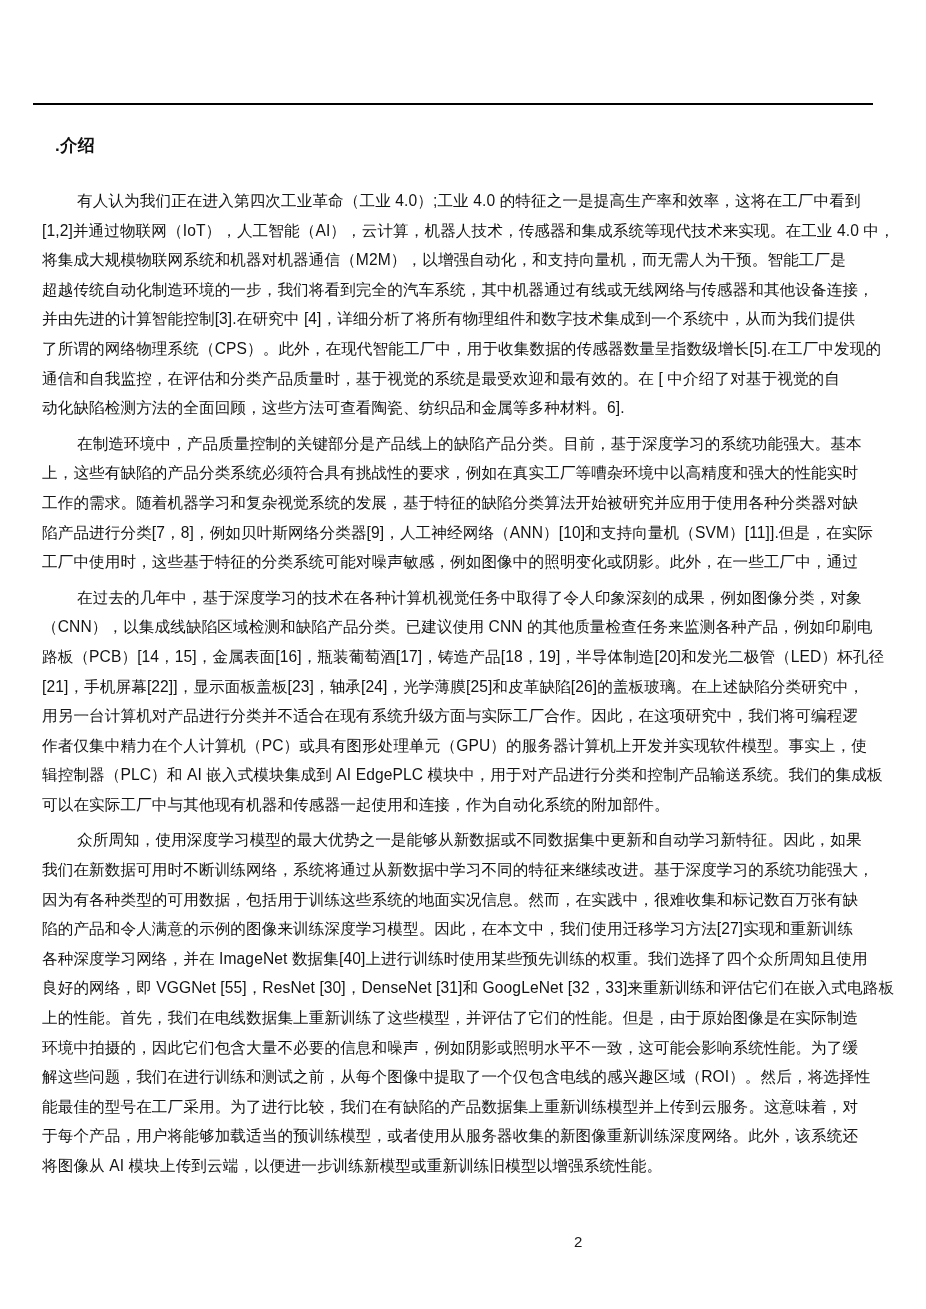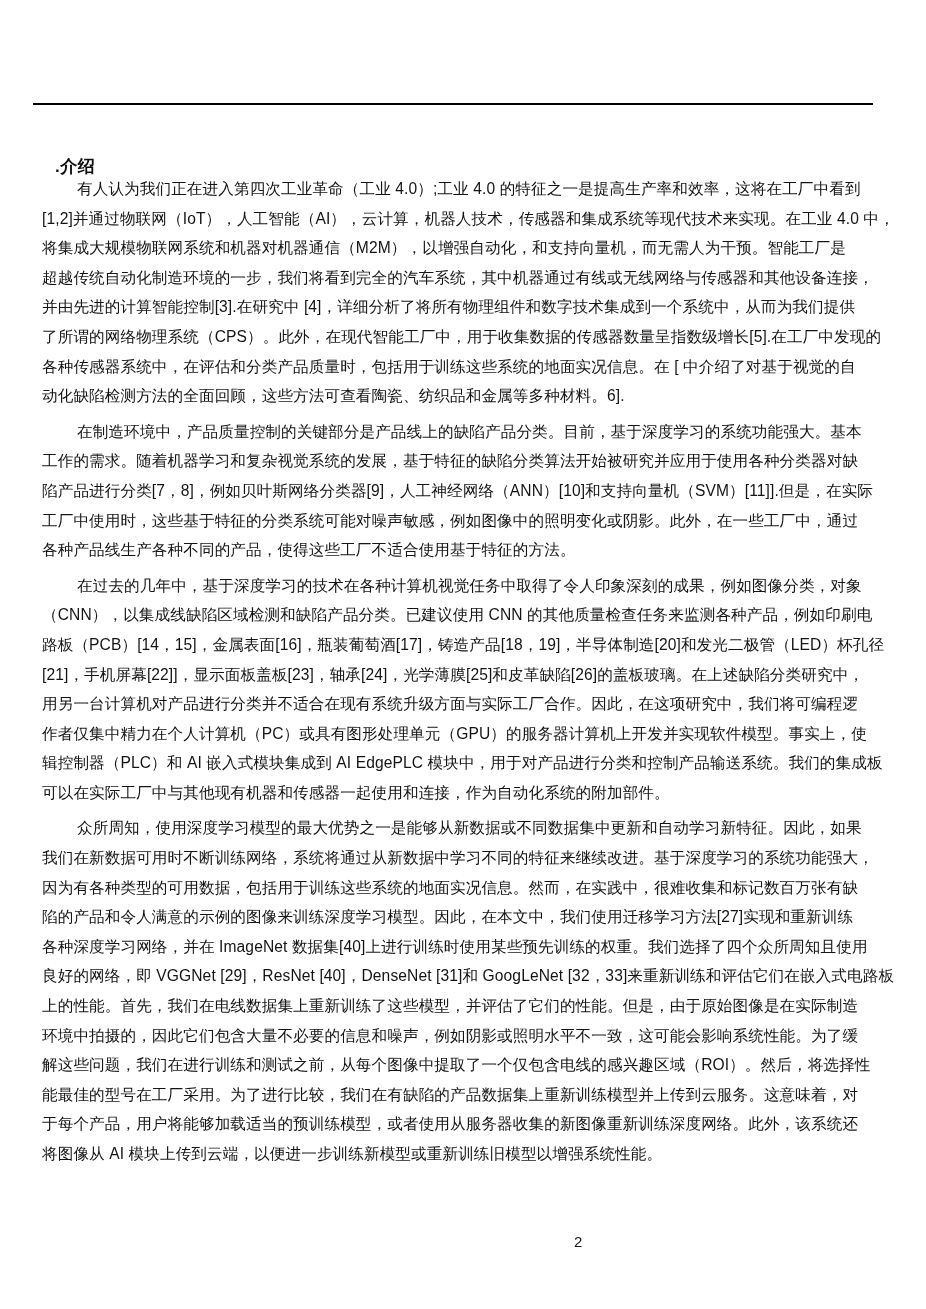--- a/index.html
+++ b/index.html
@@ -20,32 +20,32 @@
     position: absolute;
     left: 33px;
     top: 103px;
     width: 840px;
     height: 2px;
     background: #000000;
   }
   .heading {
     position: absolute;
     left: 55px;
-    top: 156px;
+    top: 135px;
     margin: 0;
     font-size: 17px;
     line-height: 22px;
     font-weight: bold;
     color: #101010;
     letter-spacing: 0.5px;
   }
   .body-text {
     position: absolute;
     left: 42px;
-    top: 174px;
+    top: 186px;
     width: 843px;
     font-size: 15.6px;
   }
   .paragraph {
     margin: 0 0 6px 0;
   }
   .paragraph:last-child { margin-bottom: 15px; }
   .line {
     height: 29.6px;
     line-height: 29.6px;
@@ -71,47 +71,47 @@
   <div class="rule"></div>
   <h1 class="heading">.介绍</h1>
   <div class="body-text" id="body-text">
       <div class="paragraph">
         <div class="line first">有人认为我们正在进入第四次工业革命（工业 4.0）;工业 4.0 的特征之一是提高生产率和效率，这将在工厂中看到</div>
         <div class="line">[1,2]并通过物联网（IoT），人工智能（AI），云计算，机器人技术，传感器和集成系统等现代技术来实现。在工业 4.0 中，</div>
         <div class="line">将集成大规模物联网系统和机器对机器通信（M2M），以增强自动化，和支持向量机，而无需人为干预。智能工厂是</div>
         <div class="line">超越传统自动化制造环境的一步，我们将看到完全的汽车系统，其中机器通过有线或无线网络与传感器和其他设备连接，</div>
         <div class="line">并由先进的计算智能控制[3].在研究中 [4]，详细分析了将所有物理组件和数字技术集成到一个系统中，从而为我们提供</div>
         <div class="line">了所谓的网络物理系统（CPS）。此外，在现代智能工厂中，用于收集数据的传感器数量呈指数级增长[5].在工厂中发现的</div>
-        <div class="line">各种传感器系统中，在评估和分类产品质量时，包括用于训练这些系统的地面实况信息。在 [ 中介绍了对基于视觉的自</div>
+        <div class="line">通信和自我监控，在评估和分类产品质量时，基于视觉的系统是最受欢迎和最有效的。在 [ 中介绍了对基于视觉的自</div>
         <div class="line">动化缺陷检测方法的全面回顾，这些方法可查看陶瓷、纺织品和金属等多种材料。6].</div>
       </div>
       <div class="paragraph">
         <div class="line first">在制造环境中，产品质量控制的关键部分是产品线上的缺陷产品分类。目前，基于深度学习的系统功能强大。基本</div>
+        <div class="line">上，这些有缺陷的产品分类系统必须符合具有挑战性的要求，例如在真实工厂等嘈杂环境中以高精度和强大的性能实时</div>
         <div class="line">工作的需求。随着机器学习和复杂视觉系统的发展，基于特征的缺陷分类算法开始被研究并应用于使用各种分类器对缺</div>
         <div class="line">陷产品进行分类[7，8]，例如贝叶斯网络分类器[9]，人工神经网络（ANN）[10]和支持向量机（SVM）[11]].但是，在实际</div>
         <div class="line">工厂中使用时，这些基于特征的分类系统可能对噪声敏感，例如图像中的照明变化或阴影。此外，在一些工厂中，通过</div>
-        <div class="line">各种产品线生产各种不同的产品，使得这些工厂不适合使用基于特征的方法。</div>
       </div>
       <div class="paragraph">
         <div class="line first">在过去的几年中，基于深度学习的技术在各种计算机视觉任务中取得了令人印象深刻的成果，例如图像分类，对象</div>
         <div class="line">（CNN），以集成线缺陷区域检测和缺陷产品分类。已建议使用 CNN 的其他质量检查任务来监测各种产品，例如印刷电</div>
         <div class="line">路板（PCB）[14，15]，金属表面[16]，瓶装葡萄酒[17]，铸造产品[18，19]，半导体制造[20]和发光二极管（LED）杯孔径</div>
         <div class="line">[21]，手机屏幕[22]]，显示面板盖板[23]，轴承[24]，光学薄膜[25]和皮革缺陷[26]的盖板玻璃。在上述缺陷分类研究中，</div>
         <div class="line">用另一台计算机对产品进行分类并不适合在现有系统升级方面与实际工厂合作。因此，在这项研究中，我们将可编程逻</div>
         <div class="line">作者仅集中精力在个人计算机（PC）或具有图形处理单元（GPU）的服务器计算机上开发并实现软件模型。事实上，使</div>
         <div class="line">辑控制器（PLC）和 AI 嵌入式模块集成到 AI EdgePLC 模块中，用于对产品进行分类和控制产品输送系统。我们的集成板</div>
         <div class="line">可以在实际工厂中与其他现有机器和传感器一起使用和连接，作为自动化系统的附加部件。</div>
       </div>
       <div class="paragraph">
         <div class="line first">众所周知，使用深度学习模型的最大优势之一是能够从新数据或不同数据集中更新和自动学习新特征。因此，如果</div>
         <div class="line">我们在新数据可用时不断训练网络，系统将通过从新数据中学习不同的特征来继续改进。基于深度学习的系统功能强大，</div>
         <div class="line">因为有各种类型的可用数据，包括用于训练这些系统的地面实况信息。然而，在实践中，很难收集和标记数百万张有缺</div>
         <div class="line">陷的产品和令人满意的示例的图像来训练深度学习模型。因此，在本文中，我们使用迁移学习方法[27]实现和重新训练</div>
         <div class="line">各种深度学习网络，并在 ImageNet 数据集[40]上进行训练时使用某些预先训练的权重。我们选择了四个众所周知且使用</div>
-        <div class="line">良好的网络，即 VGGNet [29]，ResNet [40]，DenseNet [31]和 GoogLeNet [32，33]来重新训练和评估它们在嵌入式电路板</div>
+        <div class="line">良好的网络，即 VGGNet [55]，ResNet [30]，DenseNet [31]和 GoogLeNet [32，33]来重新训练和评估它们在嵌入式电路板</div>
         <div class="line">上的性能。首先，我们在电线数据集上重新训练了这些模型，并评估了它们的性能。但是，由于原始图像是在实际制造</div>
         <div class="line">环境中拍摄的，因此它们包含大量不必要的信息和噪声，例如阴影或照明水平不一致，这可能会影响系统性能。为了缓</div>
         <div class="line">解这些问题，我们在进行训练和测试之前，从每个图像中提取了一个仅包含电线的感兴趣区域（ROI）。然后，将选择性</div>
         <div class="line">能最佳的型号在工厂采用。为了进行比较，我们在有缺陷的产品数据集上重新训练模型并上传到云服务。这意味着，对</div>
         <div class="line">于每个产品，用户将能够加载适当的预训练模型，或者使用从服务器收集的新图像重新训练深度网络。此外，该系统还</div>
         <div class="line">将图像从 AI 模块上传到云端，以便进一步训练新模型或重新训练旧模型以增强系统性能。</div>
       </div>
     </div>
   <div class="pageno">2</div>
 </div>

